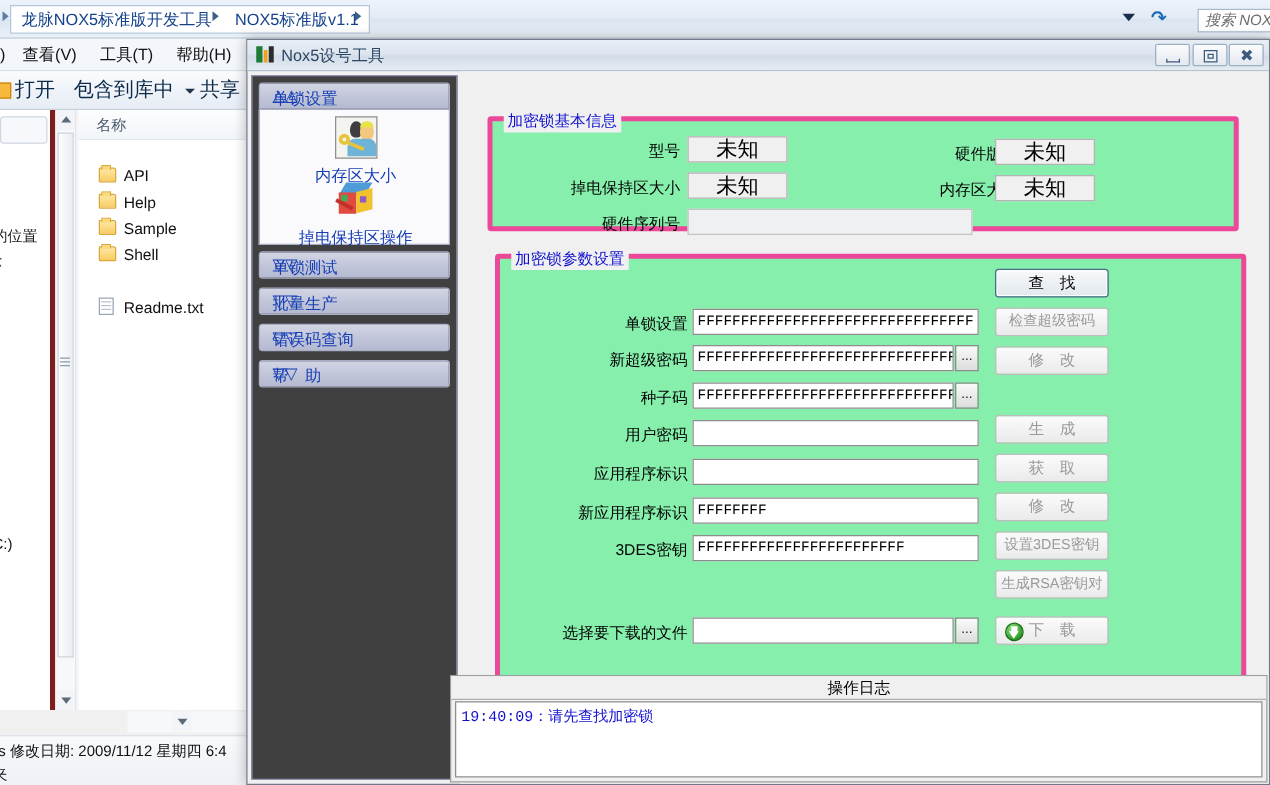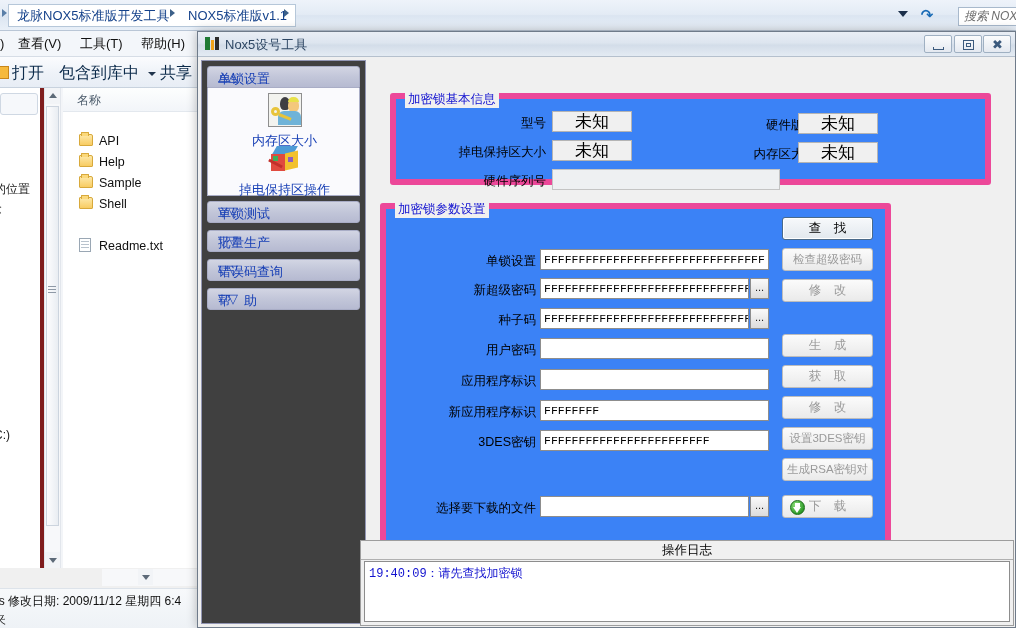--- a/index.html
+++ b/index.html
@@ -137,21 +137,21 @@
   .ic-cube{display:inline-block;width:34px;height:32px;position:relative;}
   .ic-cube .t{position:absolute;left:6px;top:2px;width:21px;height:10px;background:#4e9bd6;transform:skewX(-30deg);}
   .ic-cube .l{position:absolute;left:3px;top:10px;width:14px;height:17px;background:#e04a3f;}
   .ic-cube .r{position:absolute;left:17px;top:8px;width:13px;height:17px;background:#f2c12e;transform:skewY(-14deg);}
   .ic-cube .g1{position:absolute;left:5px;top:12px;width:5px;height:5px;background:#3fae5a;}
   .ic-cube .g2{position:absolute;left:20px;top:13px;width:5px;height:5px;background:#8e5cc0;}
   .ic-cube .arrow{position:absolute;left:0px;top:18px;width:15px;height:3px;background:#c2302a;transform:rotate(28deg);}
 
   
   .content{position:absolute;left:170px;top:0;right:0;bottom:0;background:#f0f0f0;}
-  .grp{position:absolute;background:#3b82f6;border:6px solid #ec4899;border-radius:3px;box-sizing:border-box;}
+  .grp{position:absolute;background:#86efac;border:4px solid #ec4899;border-radius:3px;box-sizing:border-box;}
   .grp-title{position:absolute;top:-8px;left:9px;background:#f0f0f0;padding:0 3px;font-size:12.5px;color:#1111cf;white-space:nowrap;}
   .fld-lbl{position:absolute;font-size:12.5px;color:#000;white-space:nowrap;text-align:right;}
   .ro-box{position:absolute;height:21px;background:#f0f0f0;border:1px solid #b4b4b4;box-sizing:border-box;
     font-size:17px;color:#000;text-align:center;line-height:19px;}
   .tb{position:absolute;height:21px;background:#fff;border:1px solid #8d8d8d;box-sizing:border-box;
     font-family:"Liberation Mono","DejaVu Sans Mono",monospace;font-size:11.5px;color:#000;
     line-height:19px;padding-left:3px;overflow:hidden;white-space:nowrap;}
   .tb.flat{background:#eef0f2;border:1px solid #c4c4c4;}
   .ell{position:absolute;width:19px;height:21px;background:linear-gradient(to bottom,#fafafa,#dcdcdc);
     border:1px solid #8d8d8d;box-sizing:border-box;font-size:11px;color:#222;text-align:center;line-height:17px;}
@@ -352,21 +352,21 @@
         <span class="fld-lbl" style="left:48px;top:45px;width:102px">掉电保持区大小</span>
         <span class="ro-box" style="left:156px;top:41px;width:80px">未知</span>
 
         <span class="fld-lbl" style="left:320px;top:47px;width:100px">内存区大小</span>
         <span class="ro-box" style="left:402px;top:43px;width:80px">未知</span>
 
         <span class="fld-lbl" style="left:62px;top:74px;width:88px">硬件序列号</span>
         <span class="tb flat" style="left:156px;top:70px;width:228px"></span>
       </div>
 
-      <div class="grp" style="left:12px;top:146px;width:511px;height:348px">
+      <div class="grp" style="left:28px;top:146px;width:601px;height:348px">
         <span class="grp-title">加密锁参数设置</span>
 
         <span class="fld-lbl" style="left:48px;top:44px;width:102px">单锁设置</span>
         <span class="tb" style="left:154px;top:40px;width:229px">FFFFFFFFFFFFFFFFFFFFFFFFFFFFFFFF</span>
 
         <span class="fld-lbl" style="left:36px;top:73px;width:114px">新超级密码</span>
         <span class="tb" style="left:154px;top:69px;width:209px">FFFFFFFFFFFFFFFFFFFFFFFFFFFFFFFF</span>
         <span class="ell" style="left:364px;top:69px">...</span>
 
         <span class="fld-lbl" style="left:62px;top:103px;width:88px">种子码</span>

